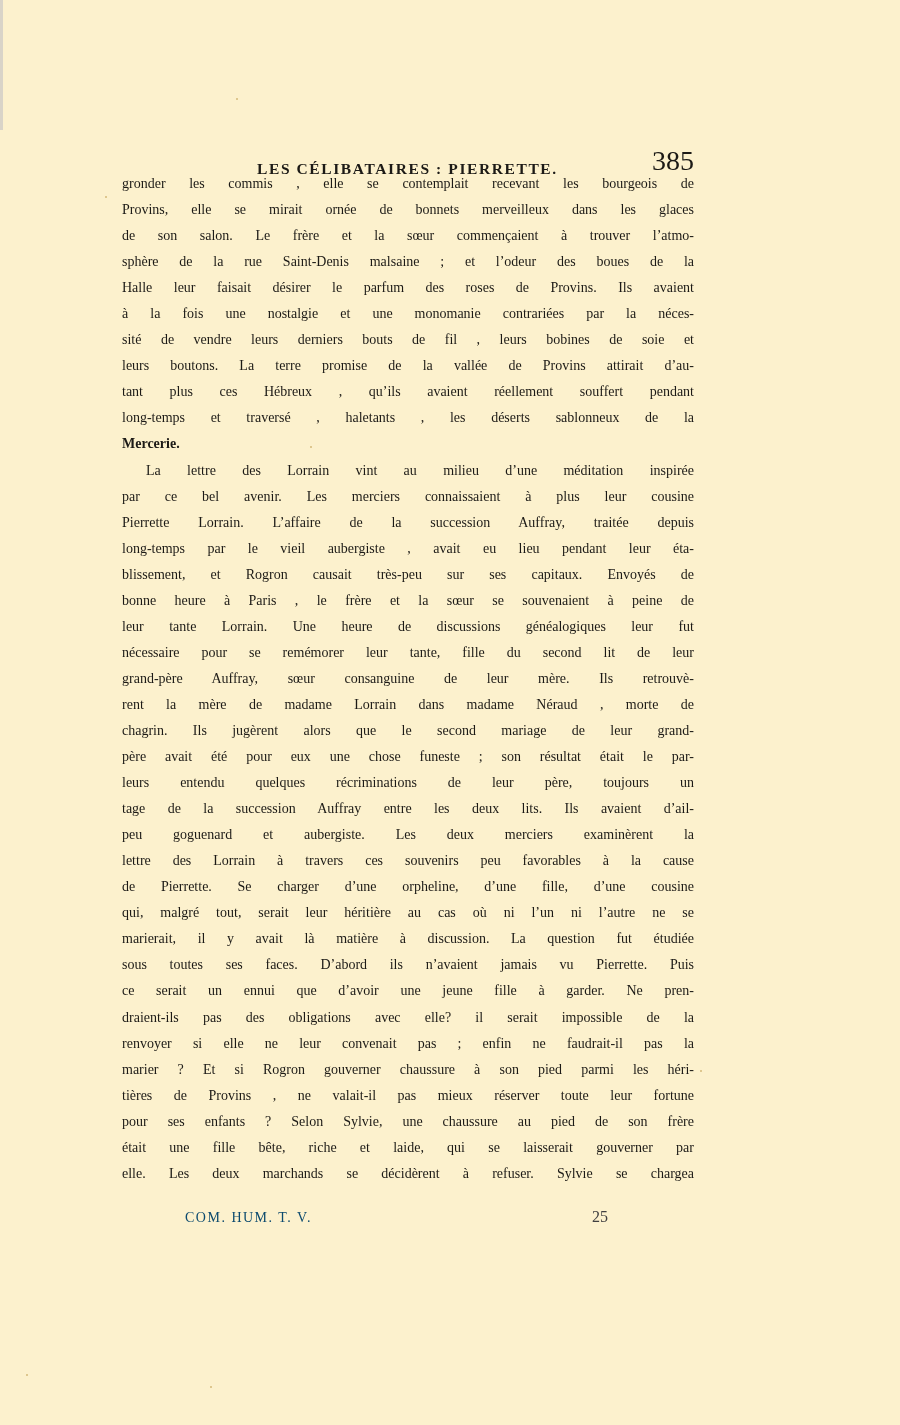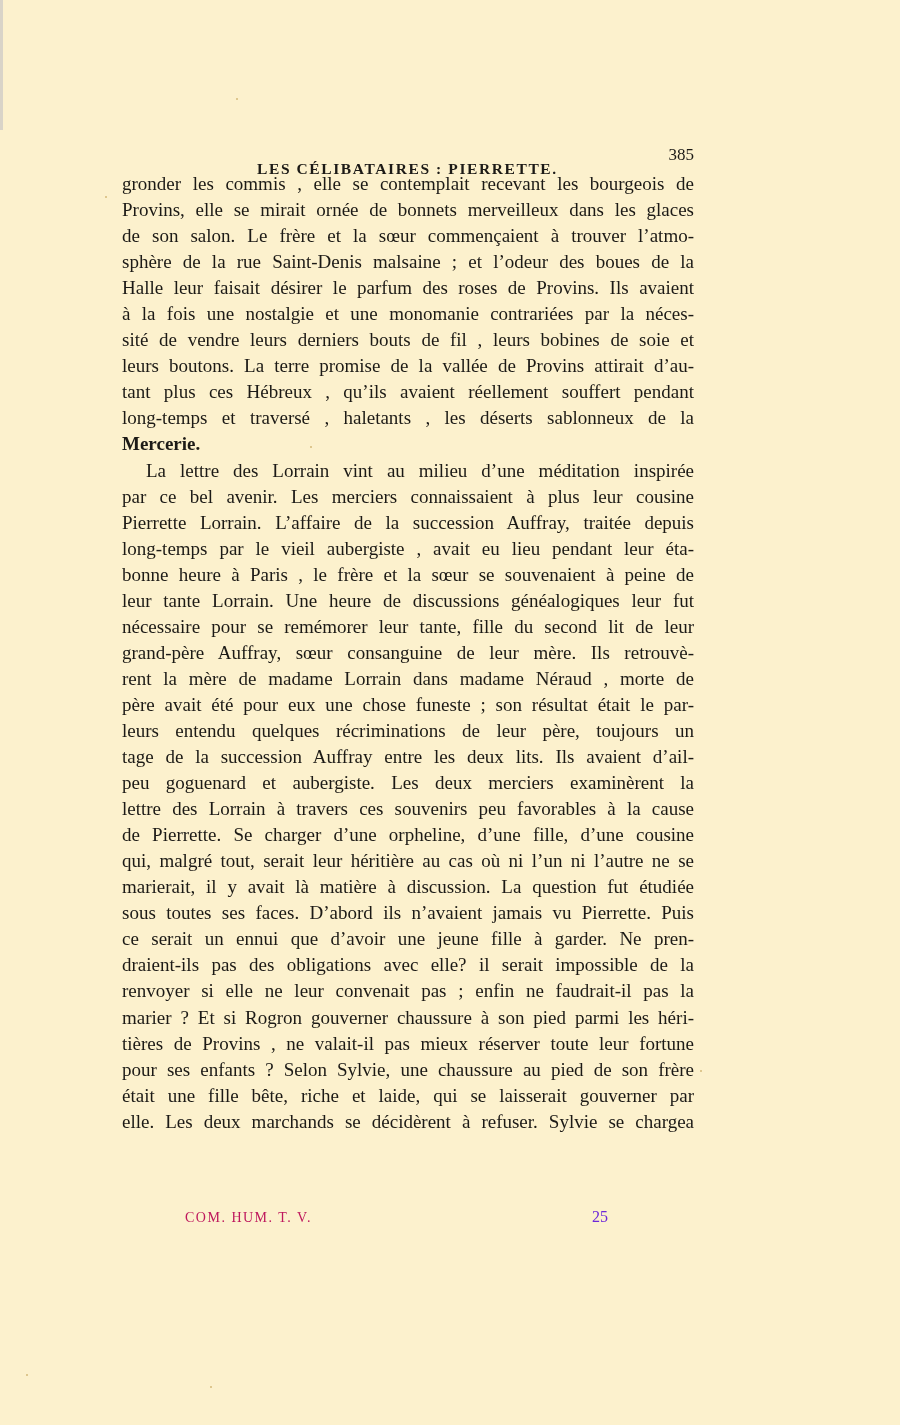--- a/index.html
+++ b/index.html
@@ -35,29 +35,29 @@
       font-size: 15.5px;
       letter-spacing: 1.6px;
       font-weight: bold;
       white-space: nowrap;
       margin-top: 11px;
     }
     .page-number {
       position: absolute;
       right: 0;
       top: 2px;
-      font-size: 17px;
+      font-size: 28px;
       margin-left: 8px;
     }
     .body-text {
       position: absolute;
       left: 122px;
       top: 171px;
       width: 572px;
-      font-size: 19px;
+      font-size: 14px;
       line-height: 26.05px;
     }
     .line {
       display: block;
       white-space: nowrap;
       text-align: justify;
       text-align-last: justify;
       height: 26.05px;
     }
     .line.last {
@@ -73,28 +73,28 @@
       top: 1210px;
       width: 572px;
       height: 24px;
     }
     .signature-label {
       position: absolute;
       left: 63px;
       top: 0;
       font-size: 14px;
       letter-spacing: 1.5px;
-      color: #be185d;
+      color: #0c4a6e;
     }
     .signature-number {
       position: absolute;
       left: 470px;
       top: -2px;
       font-size: 16px;
-      color: #6d28d9;
+      color: #404040;
     }
     .speck {
       position: absolute;
       width: 2px; height: 2px;
       background: #d4b878;
       border-radius: 1px;
     }
   </style>
 </head>
 <body>
@@ -115,25 +115,27 @@
   <span class="line">à la fois une nostalgie et une monomanie contrariées par la néces-</span>
   <span class="line">sité de vendre leurs derniers bouts de fil , leurs bobines de soie et</span>
   <span class="line">leurs boutons. La terre promise de la vallée de Provins attirait d’au-</span>
   <span class="line">tant plus ces Hébreux , qu’ils avaient réellement souffert pendant</span>
   <span class="line">long-temps et traversé , haletants , les déserts sablonneux de la</span>
   <span class="line last">Mercerie.</span>
   <span class="line indent">La lettre des Lorrain vint au milieu d’une méditation inspirée</span>
   <span class="line">par ce bel avenir. Les merciers connaissaient à plus leur cousine</span>
   <span class="line">Pierrette Lorrain. L’affaire de la succession Auffray, traitée depuis</span>
   <span class="line">long-temps par le vieil aubergiste , avait eu lieu pendant leur éta-</span>
+  <span class="line">blissement, et Rogron causait très-peu sur ses capitaux. Envoyés de</span>
   <span class="line">bonne heure à Paris , le frère et la sœur se souvenaient à peine de</span>
   <span class="line">leur tante Lorrain. Une heure de discussions généalogiques leur fut</span>
   <span class="line">nécessaire pour se remémorer leur tante, fille du second lit de leur</span>
   <span class="line">grand-père Auffray, sœur consanguine de leur mère. Ils retrouvè-</span>
   <span class="line">rent la mère de madame Lorrain dans madame Néraud , morte de</span>
+  <span class="line">chagrin. Ils jugèrent alors que le second mariage de leur grand-</span>
   <span class="line">père avait été pour eux une chose funeste ; son résultat était le par-</span>
   <span class="line">leurs entendu quelques récriminations de leur père, toujours un</span>
   <span class="line">tage de la succession Auffray entre les deux lits. Ils avaient d’ail-</span>
   <span class="line">peu goguenard et aubergiste. Les deux merciers examinèrent la</span>
   <span class="line">lettre des Lorrain à travers ces souvenirs peu favorables à la cause</span>
   <span class="line">de Pierrette. Se charger d’une orpheline, d’une fille, d’une cousine</span>
   <span class="line">qui, malgré tout, serait leur héritière au cas où ni l’un ni l’autre ne se</span>
   <span class="line">marierait, il y avait là matière à discussion. La question fut étudiée</span>
   <span class="line">sous toutes ses faces. D’abord ils n’avaient jamais vu Pierrette. Puis</span>
   <span class="line">ce serait un ennui que d’avoir une jeune fille à garder. Ne pren-</span>

